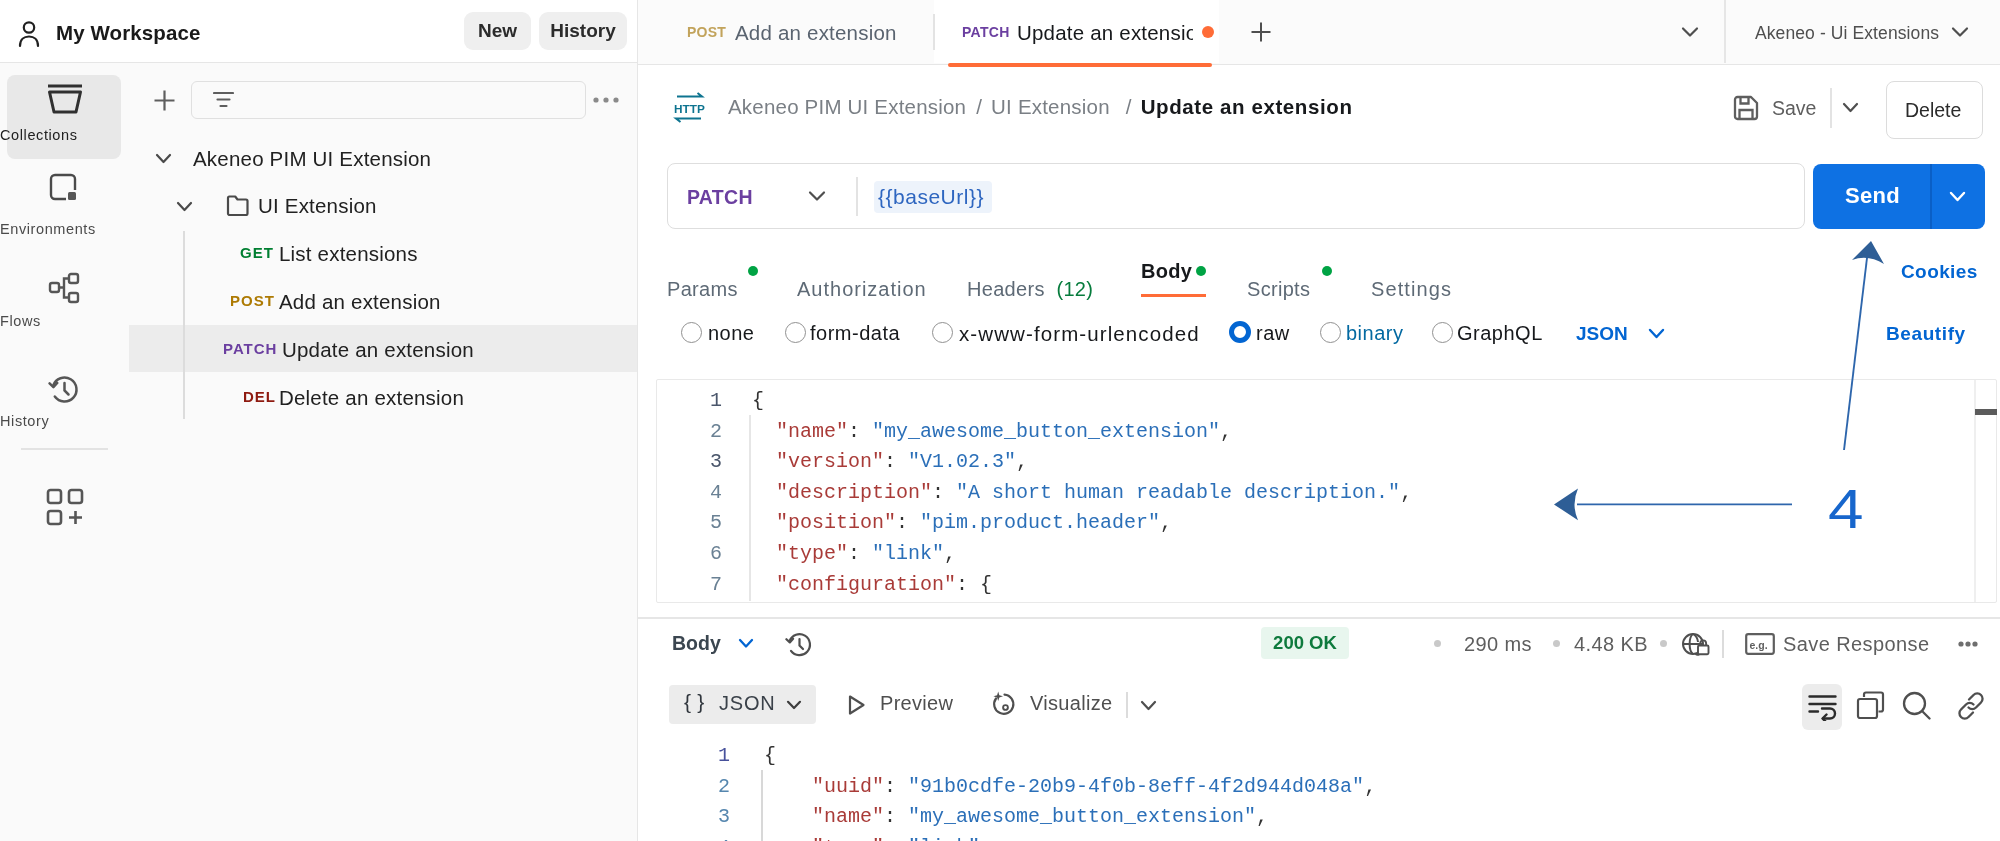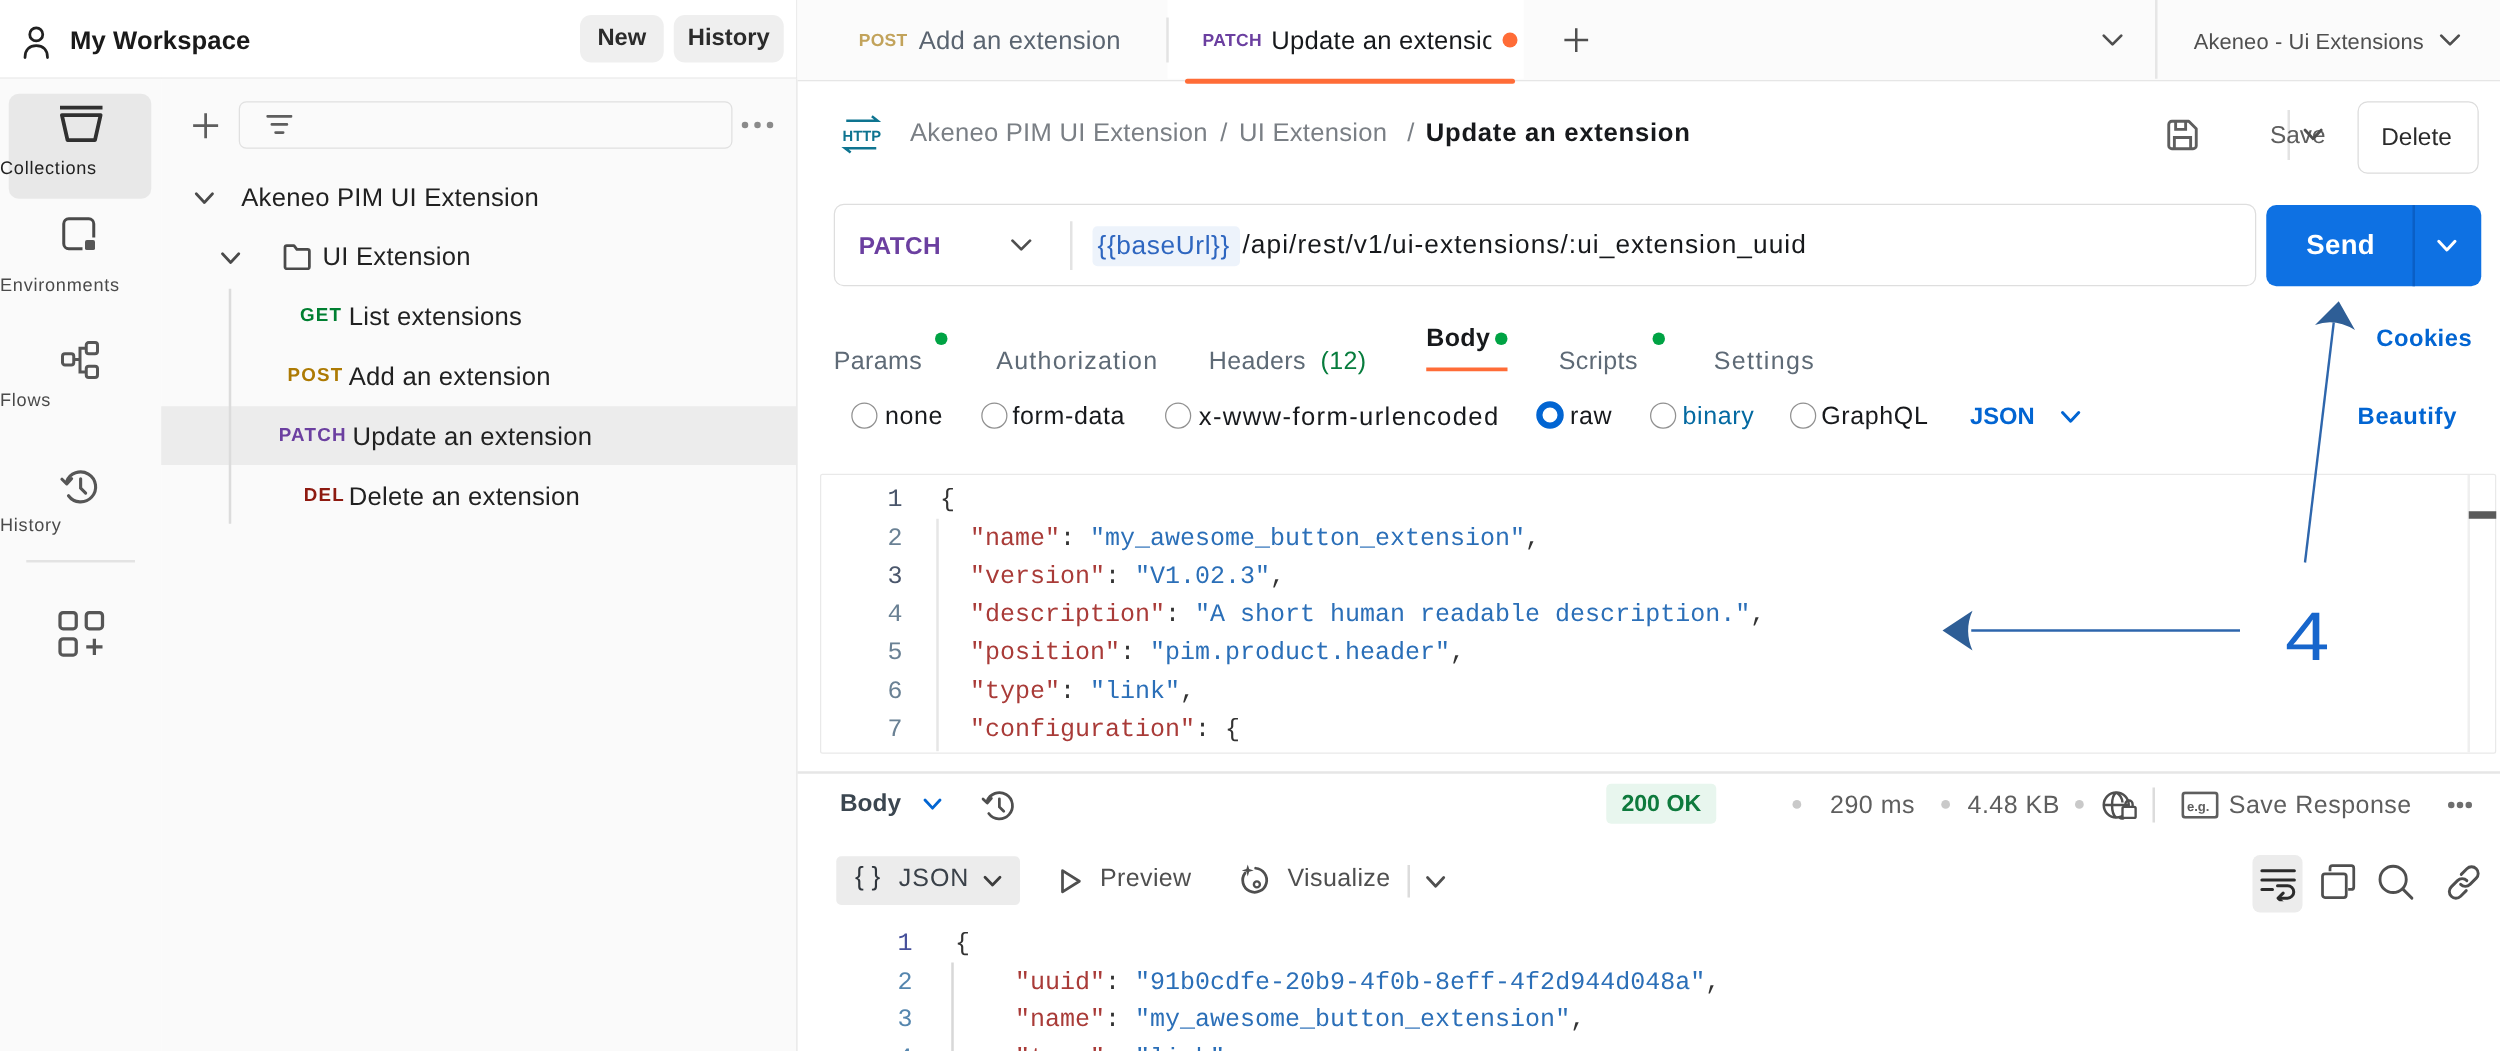--- a/index.html
+++ b/index.html
@@ -177,36 +177,35 @@
     <path d="M30 26.5 H5 L9.5 30" fill="none" stroke="#0E7490" stroke-width="2"></path>
   </svg>
   <div class="abs" style="left:728px; top:95px; font-size:20.5px; color:#7A7F85; letter-spacing:0.2px; white-space:nowrap;">Akeneo PIM UI Extension<span style="display:inline-block; width:10px;"></span>/<span style="display:inline-block; width:9px;"></span>UI Extension<span style="display:inline-block; width:16px;"></span>/<span style="display:inline-block; width:9px;"></span><span style="color:#17191C; font-weight:700; letter-spacing:0.6px;">Update an extension</span></div>
 
   <div class="abs" style="left:1830px; top:88px; width:1.5px; height:40px; background:#E3E3E3;"></div>
   <svg class="abs" style="left:1733px; top:95px;" width="26" height="26" viewBox="0 0 26 26">
     <path d="M2 4.5 C2 3.1 3.1 2 4.5 2 H18 L24 8 V21.5 C24 22.9 22.9 24 21.5 24 H4.5 C3.1 24 2 22.9 2 21.5 Z" fill="none" stroke="#5E5E5E" stroke-width="2.3" stroke-linejoin="round"></path>
     <path d="M7.5 2 V8.5 H15.5 V2" fill="none" stroke="#5E5E5E" stroke-width="2.3"></path>
     <path d="M6.5 24 V15 H19.5 V24" fill="none" stroke="#5E5E5E" stroke-width="2.3"></path>
   </svg>
-  <div class="abs" style="left:1772px; top:97px; font-size:19.5px; color:#5E5E5E;margin-left:44px;">Save</div>
+  <div class="abs" style="left:1772px; top:97px; font-size:19.5px; color:#5E5E5E;">Save</div>
   <svg class="abs" style="left:1842px; top:102px;" width="17" height="12" viewBox="0 0 17 12">
     <path d="M2 2 L8.5 9 L15 2" fill="none" stroke="#4F4F4F" stroke-width="2.2" stroke-linecap="round" stroke-linejoin="round"></path>
   </svg>
   <div class="abs" style="left:1886px; top:81px; width:97px; height:58px; border:1.5px solid #DCDCDC; border-radius:8px; background:#fff;"></div>
   <div class="abs" style="left:1905px; top:99px; font-size:19.5px; color:#2B2B2B;">Delete</div>
 
   <div class="abs url-box"></div>
   <div class="abs" style="left:687px; top:186px; font-size:19.5px; font-weight:700; color:#6B3FA0; letter-spacing:0.3px;">PATCH</div>
   <svg class="abs" style="left:808px; top:190px;" width="18" height="13" viewBox="0 0 18 13">
     <path d="M2 2.5 L9 9.5 L16 2.5" fill="none" stroke="#4F4F4F" stroke-width="2.2" stroke-linecap="round" stroke-linejoin="round"></path>
   </svg>
   <div class="abs" style="left:856px; top:177px; width:1.5px; height:39px; background:#E3E3E3;"></div>
   <div class="abs" style="left:874px; top:181px; width:118px; height:32px; background:#EDF3FB; border-radius:4px;"></div>
   <div class="abs" style="left:878px; top:185px; font-size:21px; letter-spacing:0.5px; color:#2E66C0;">{{baseUrl}}</div>
-  <div class="abs" style="left:994px; top:184px; font-size:21px; letter-spacing:0.85px; color:#17191C;">/api/rest/v1/ui-extensions/:ui_extension_uuid</div>
   <div class="abs send-btn"></div>
   <div class="abs" style="left:1930px; top:164px; width:1.5px; height:65px; background:#0A5FC6;"></div>
   <div class="abs" style="left:1845px; top:183px; font-size:22px; font-weight:700; color:#fff; letter-spacing:0.3px;">Send</div>
   <svg class="abs" style="left:1949px; top:191px;" width="17" height="12" viewBox="0 0 17 12">
     <path d="M2 2 L8.5 9 L15 2" fill="none" stroke="#fff" stroke-width="2.4" stroke-linecap="round" stroke-linejoin="round"></path>
   </svg>
 
   <div class="abs sectab" style="left:667px; top:260px;">Params</div>
   <div class="abs gdot" style="left:748px; top:266px;"></div>
   <div class="abs sectab" style="left:797px; top:260px; letter-spacing:1.0px;">Authorization</div>
@@ -262,21 +261,21 @@
   <div class="abs" style="left:672px; top:632px; font-size:19.5px; font-weight:700; color:#3B4650;">Body</div>
   <svg class="abs" style="left:738px; top:638px;" width="16" height="12" viewBox="0 0 16 12">
     <path d="M2 2 L8 8.5 L14 2" fill="none" stroke="#0265D2" stroke-width="2.3" stroke-linecap="round" stroke-linejoin="round"></path>
   </svg>
   <svg class="abs" style="left:785px; top:631px;" width="28" height="28" viewBox="0 0 28 28">
     <path d="M4.6 10 A10.5 10.5 0 1 1 6 19.8" fill="none" stroke="#4F4F4F" stroke-width="2.2" stroke-linecap="round"></path>
     <path d="M1.4 8.2 L4.8 11.4 L8.1 7.7" fill="none" stroke="#4F4F4F" stroke-width="2.2" stroke-linecap="round" stroke-linejoin="round"></path>
     <path d="M14.5 8 V14.5 L18 18" fill="none" stroke="#4F4F4F" stroke-width="2.2" stroke-linecap="round"></path>
   </svg>
 
-  <div class="abs chip-green" style="left:1261px; top:627px; width:88px; height:32px; text-align:center; line-height:32px;margin-left:24px;">200 OK</div>
+  <div class="abs chip-green" style="left:1261px; top:627px; width:88px; height:32px; text-align:center; line-height:32px;">200 OK</div>
   <div class="abs sep-dot" style="left:1434px; top:640px;"></div>
   <div class="abs meta" style="left:1464px; top:633px;">290 ms</div>
   <div class="abs sep-dot" style="left:1553px; top:640px;"></div>
   <div class="abs meta" style="left:1574px; top:633px;">4.48 KB</div>
   <div class="abs sep-dot" style="left:1660px; top:640px;"></div>
   <svg class="abs" style="left:1681px; top:632px;" width="30" height="26" viewBox="0 0 30 26">
     <circle cx="12" cy="12" r="10" fill="none" stroke="#4F4F4F" stroke-width="2"></circle>
     <path d="M2.5 12 H21.5 M12 2 C7.5 5 7.5 19 12 22 M12 2 C15.5 4 16.8 7.5 17 10" fill="none" stroke="#4F4F4F" stroke-width="2"></path>
     <path d="M14.5 22 C15.5 22.8 17 23 18 22.5" fill="none" stroke="#4F4F4F" stroke-width="2"></path>
     <rect x="17" y="13.5" width="10.5" height="8.8" rx="1.2" fill="#fff" stroke="#4F4F4F" stroke-width="1.9"></rect>

